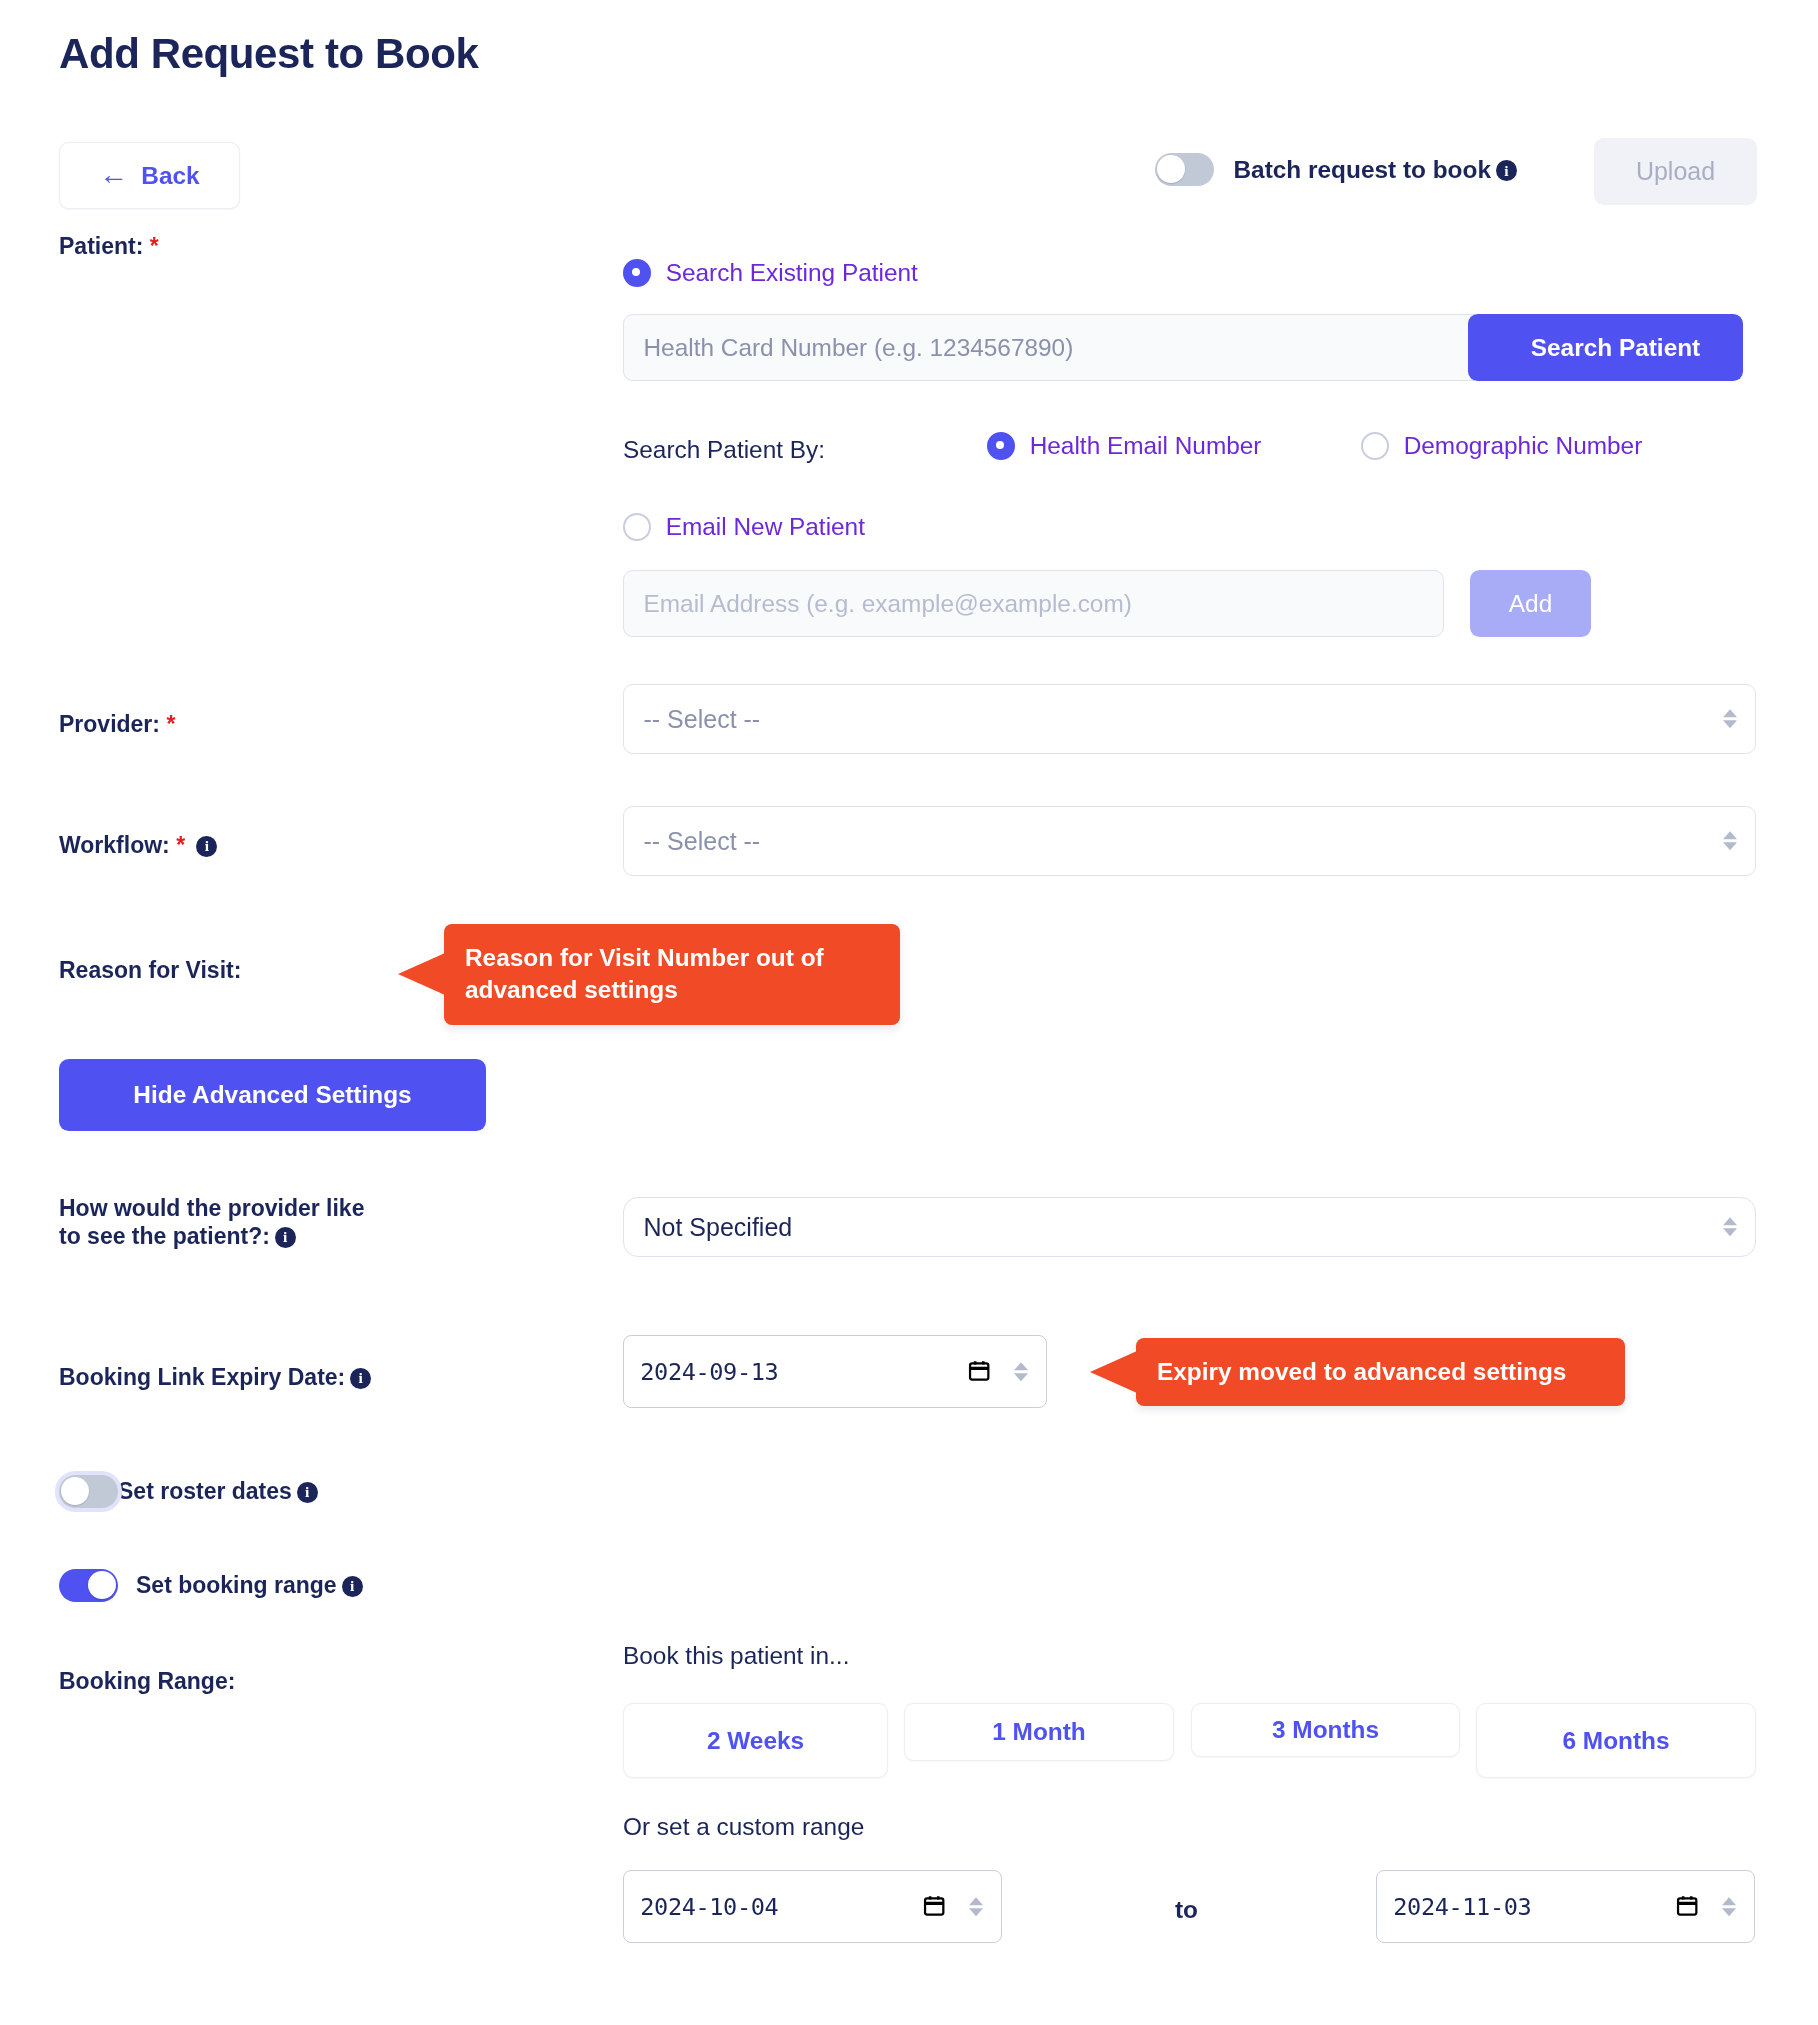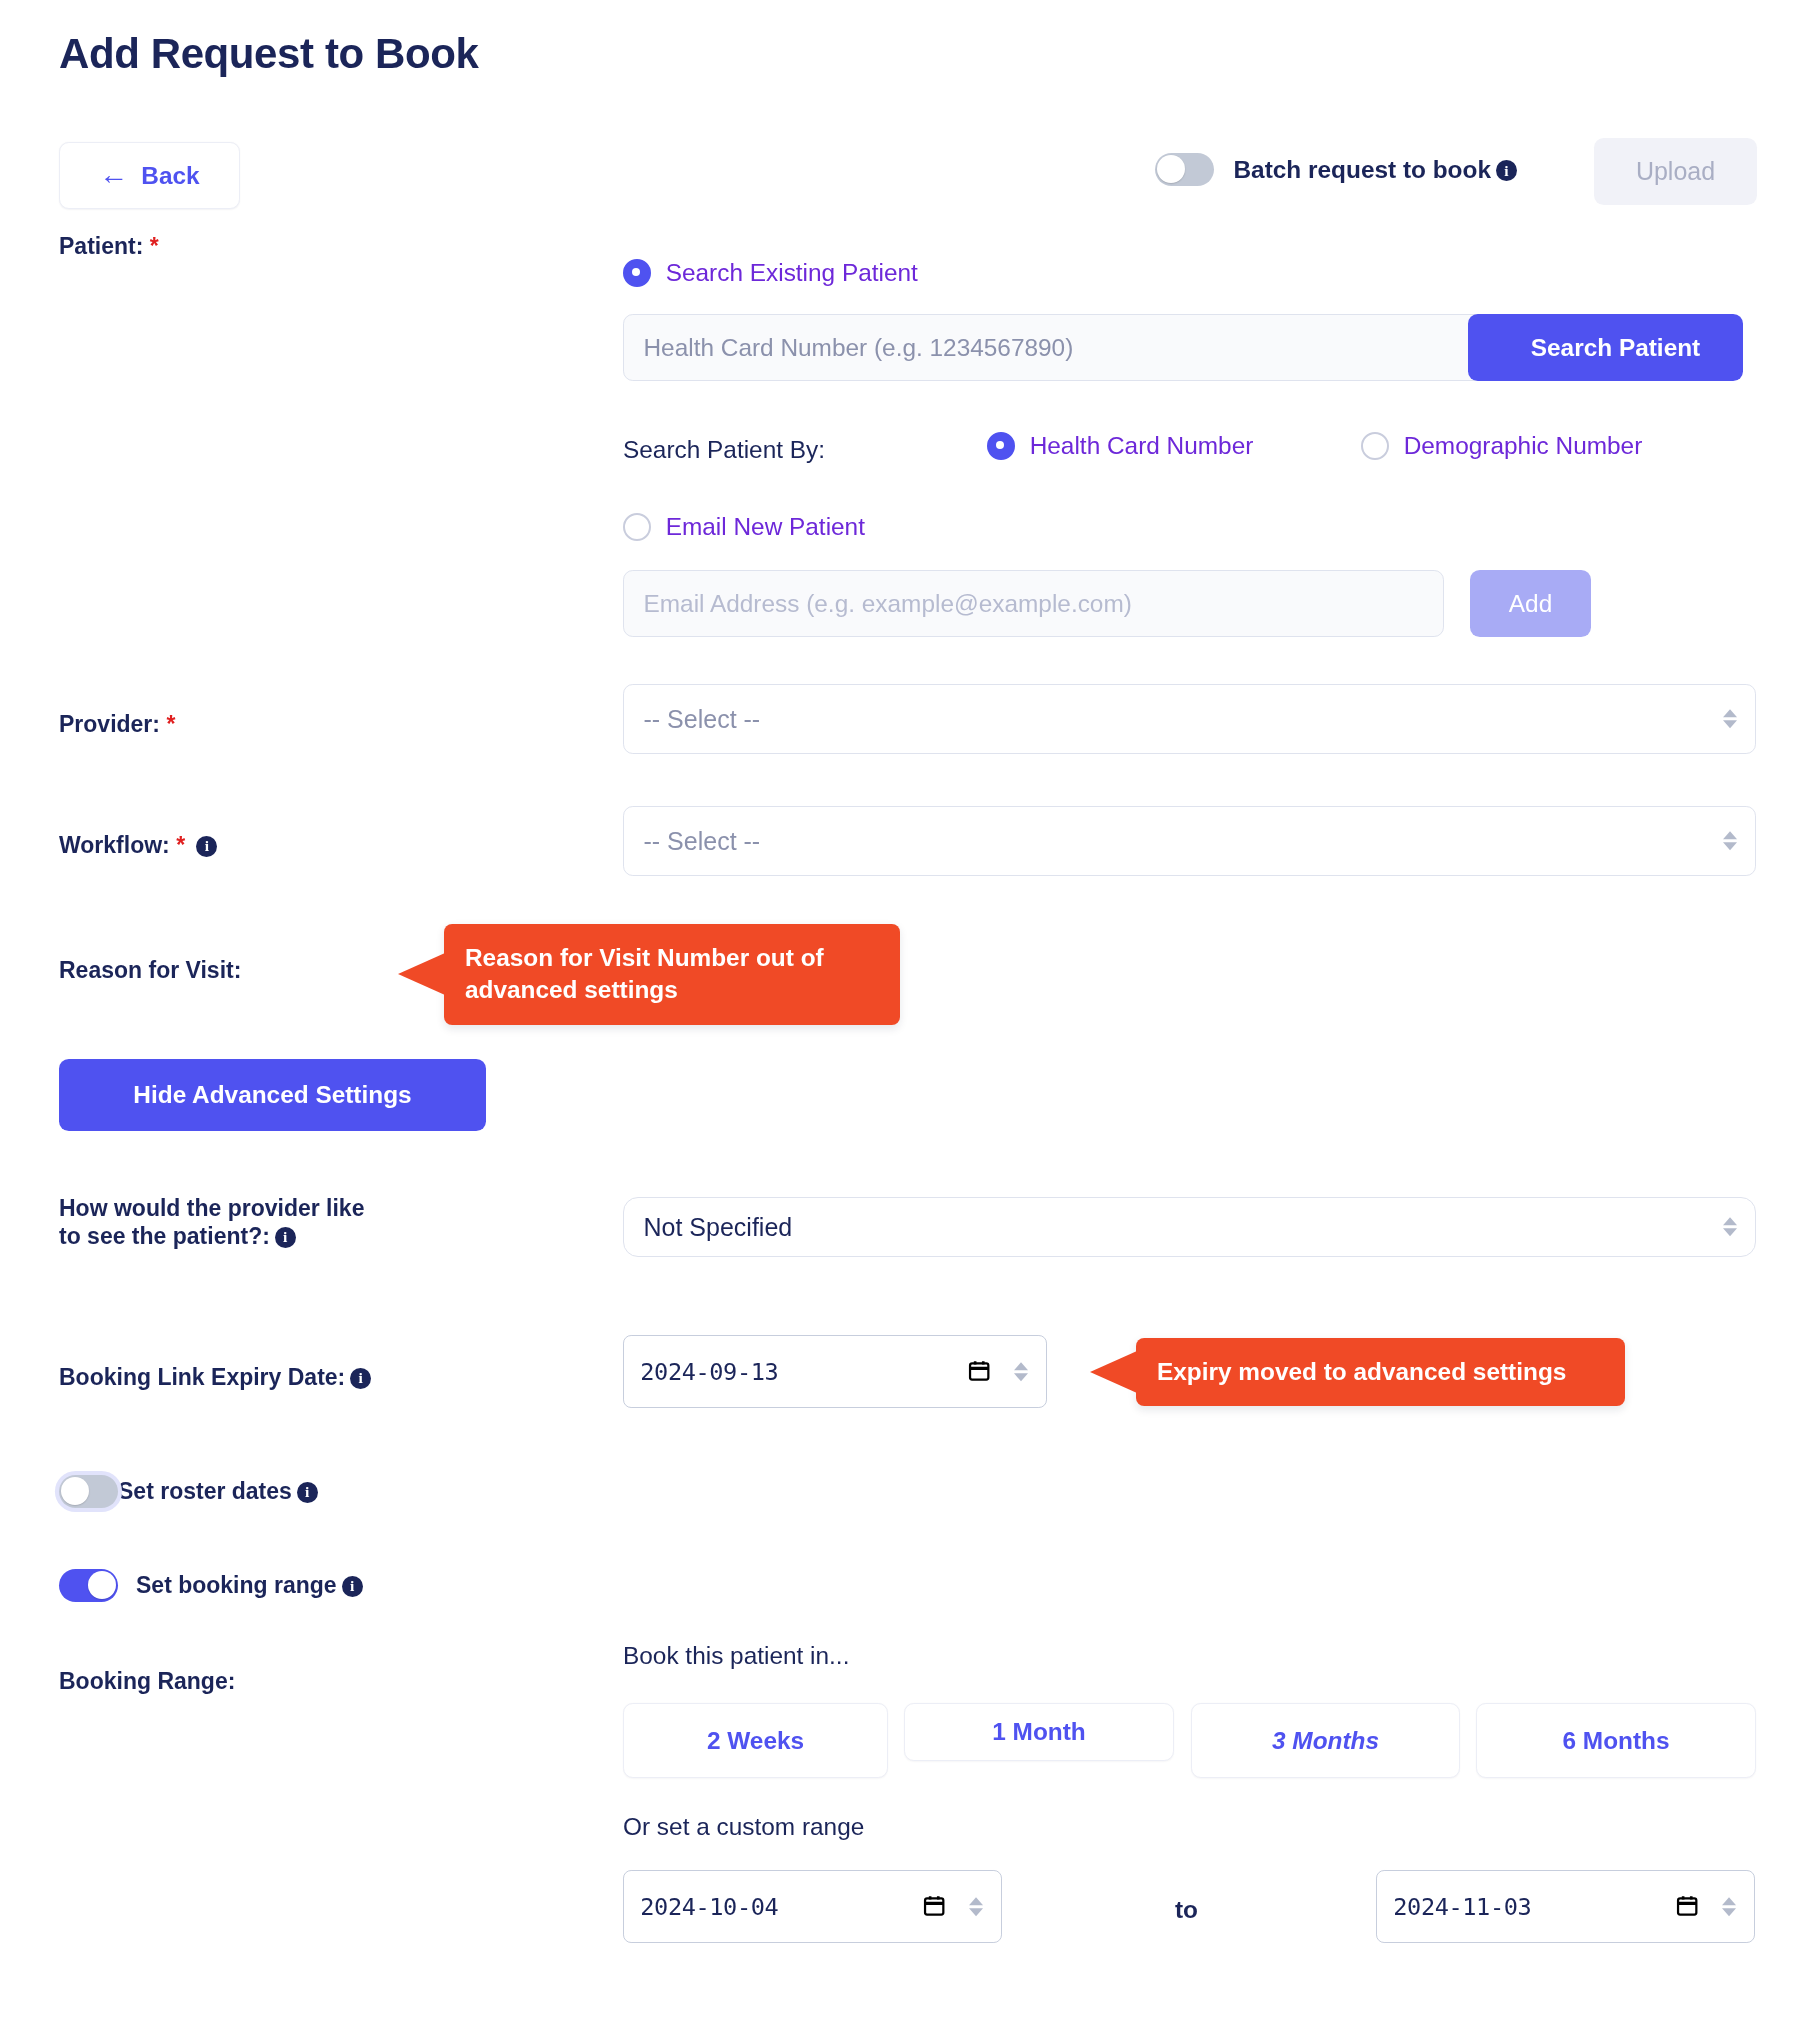--- a/index.html
+++ b/index.html
@@ -248,21 +248,21 @@
 
   <div class="text-input" style="position:absolute;left:623px;top:314px;width:1013px;height:67px;">
     <span>Health Card Number (e.g. 1234567890)</span>
   </div>
 
   <div class="primary-btn" style="position:absolute;left:1468px;top:314px;width:275px;height:67px;padding-left:20px;">Search Patient</div>
 
   <div style="position:absolute;left:623px;top:436px;font-size:24.4px;color:#1b2559;">Search Patient By:</div>
   <div class="radio-row" style="position:absolute;left:987px;top:432px;">
     <span class="radio checked"></span>
-    <span class="txt">Health Card Number</span>
+    <span class="txt">Health Email Number</span>
   </div>
   <div class="radio-row" style="position:absolute;left:1361px;top:432px;">
     <span class="radio"></span>
     <span class="txt">Demographic Number</span>
   </div>
 
   <div class="radio-row" style="position:absolute;left:623px;top:513px;">
     <span class="radio"></span>
     <span class="txt">Email New Patient</span>
   </div>
@@ -358,21 +358,21 @@
       <span>Set booking range</span><span class="info-icon">i</span>
     </div>
   </div>
 
   <div class="row-label" style="top:1668px;">Booking Range:</div>
 
   <div class="sublabel" style="left:623px;top:1642px;">Book this patient in...</div>
 
   <div class="range-btn" style="left:623px;top:1703px;width:265px;height:75px;">2 Weeks</div>
   <div class="range-btn" style="left:904px;top:1703px;width:270px;height:58px;">1 Month</div>
-  <div class="range-btn" style="left:1191px;top:1703px;width:269px;height:75px;font-style:italic;">3 Months</div>
+  <div class="range-btn" style="left:1191px;top:1703px;width:269px;height:54px;">3 Months</div>
   <div class="range-btn" style="left:1476px;top:1703px;width:280px;height:75px;">6 Months</div>
 
   <div class="sublabel" style="left:623px;top:1813px;">Or set a custom range</div>
 
   <div class="date-box" style="position:absolute;left:623px;top:1870px;width:379px;height:73px;">
     <span class="dval">2024-10-04</span>
     <span class="cal-icon">
       <svg width="24.4" height="24.4" viewBox="0 0 24 24" fill="none" stroke="#000" stroke-width="2.2">
         <rect x="3" y="5" width="18" height="16" rx="2"></rect>
         <path d="M3 10h18" stroke-width="3.2"></path>

